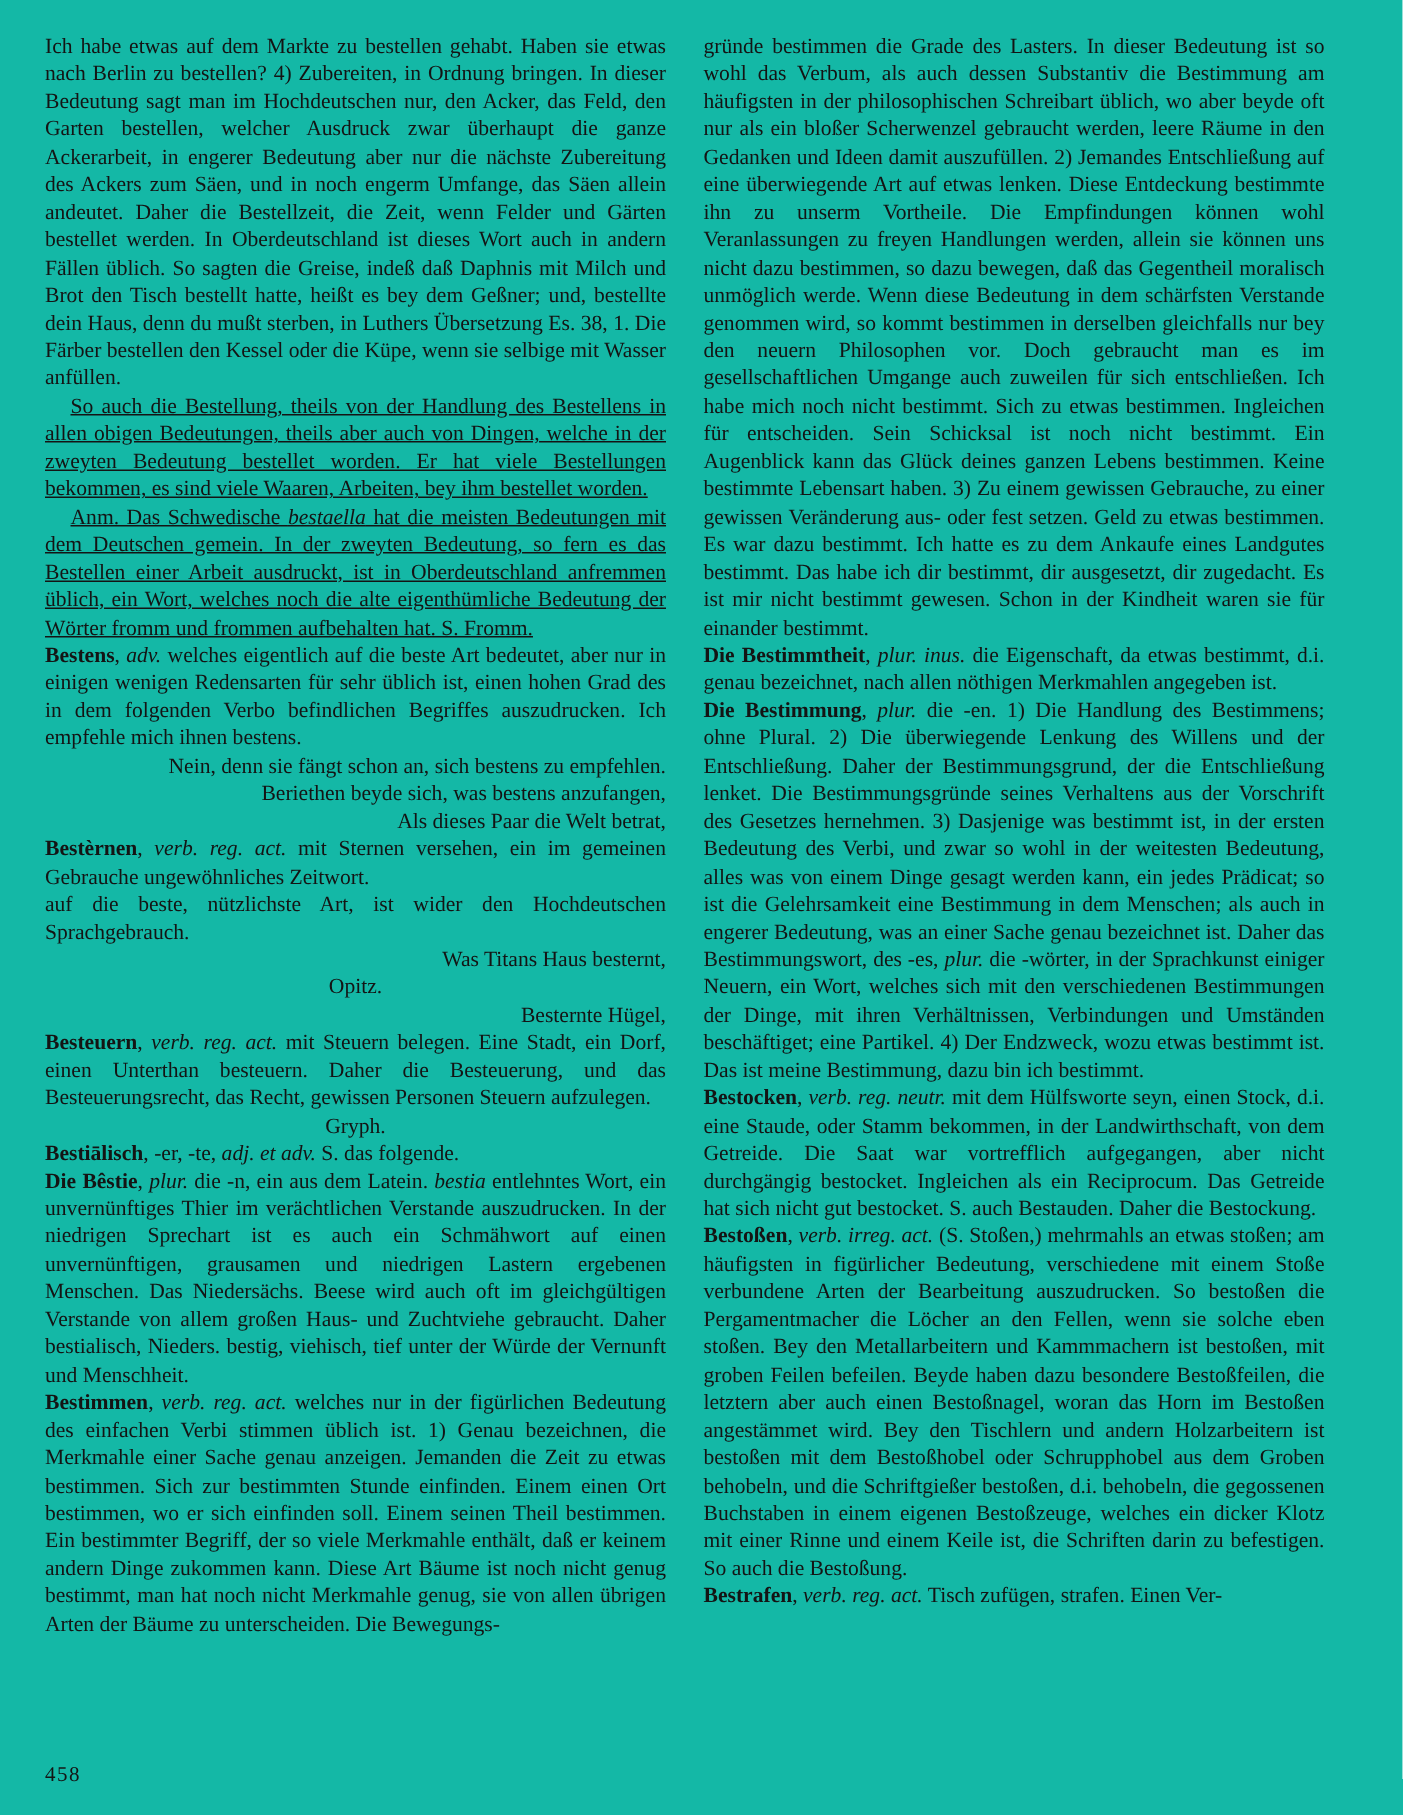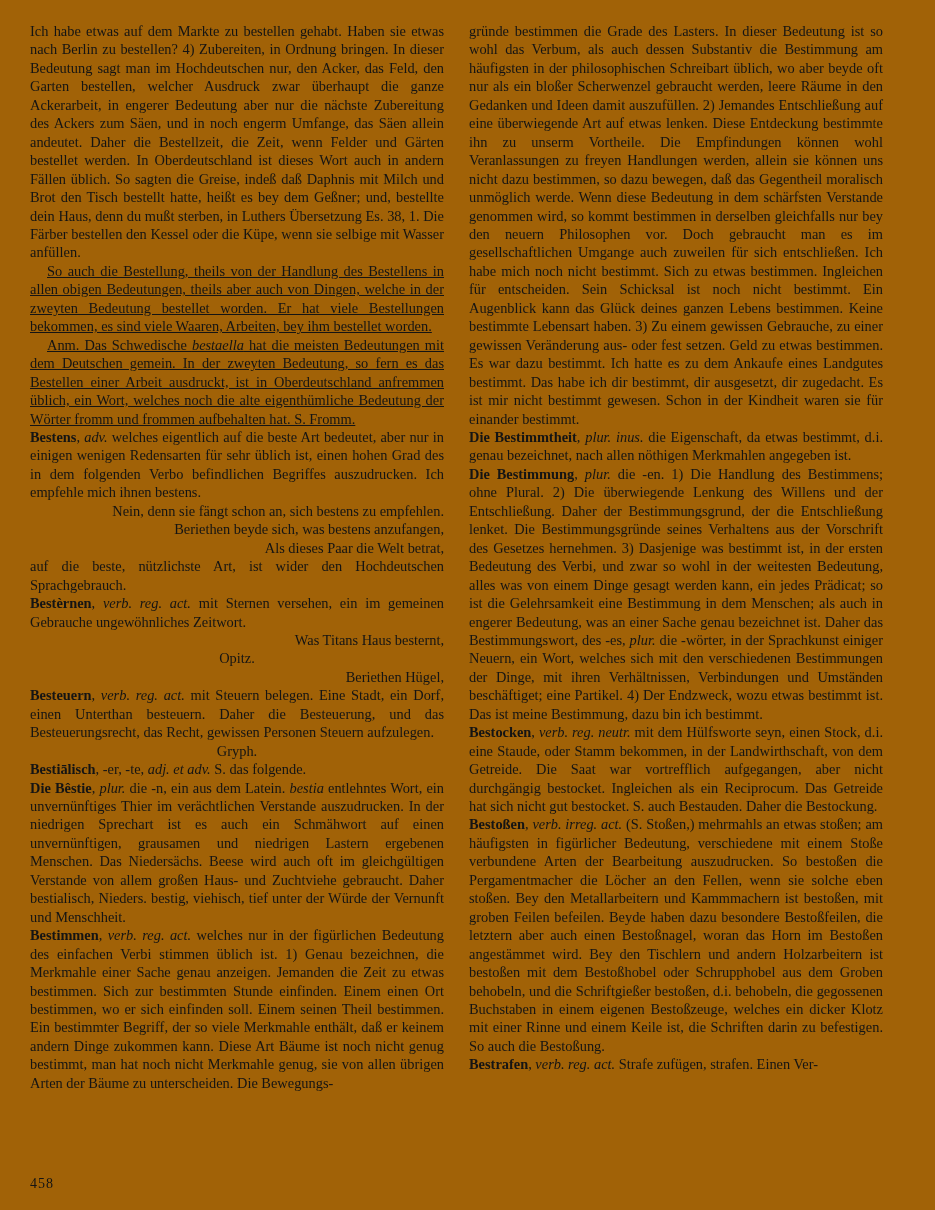--- a/index.html
+++ b/index.html
@@ -4,21 +4,21 @@
 <style>
   html, body {
     margin: 0;
     padding: 0;
     background: #ffffff;
   }
   .page {
     position: relative;
     width: 935px;
     height: 1210px;
-    background: #a16207;
+    background: #14b8a6;
     box-sizing: border-box;
     padding: 22px 0 0 30px;
     overflow: hidden;
     font-family: "Liberation Serif", "DejaVu Serif", serif;
     font-size: 14.4px;
     line-height: 18.45px;
     color: #141414;
   }
   .columns {
     display: flex;
@@ -53,34 +53,34 @@
 <div class="page">
   <div class="columns">
     <div class="col" id="col-left">
         <p class="blk cont"><span>Ich habe etwas auf dem Markte zu bestellen gehabt. Haben sie etwas nach Berlin zu bestellen? 4) Zubereiten, in Ordnung bringen. In dieser Bedeutung sagt man im Hochdeutschen nur, den Acker, das Feld, den Garten bestellen, welcher Ausdruck zwar überhaupt die ganze Ackerarbeit, in engerer Bedeutung aber nur die nächste Zubereitung des Ackers zum Säen, und in noch engerm Umfange, das Säen allein andeutet. Daher die Bestellzeit, die Zeit, wenn Felder und Gärten bestellet werden. In Oberdeutschland ist dieses Wort auch in andern Fällen üblich. So sagten die Greise, indeß daß Daphnis mit Milch und Brot den Tisch bestellt hatte, heißt es bey dem Geßner; und, bestellte dein Haus, denn du mußt sterben, in Luthers Übersetzung Es. 38, 1. Die Färber bestellen den Kessel oder die Küpe, wenn sie selbige mit Wasser anfüllen.</span></p>
         <p class="blk para"><span>So auch die Bestellung, theils von der Handlung des Bestellens in allen obigen Bedeutungen, theils aber auch von Dingen, welche in der zweyten Bedeutung bestellet worden. Er hat viele Bestellungen bekommen, es sind viele Waaren, Arbeiten, bey ihm bestellet worden.</span></p>
         <p class="blk para"><span>Anm. Das Schwedische </span><span class="i">bestaella</span><span> hat die meisten Bedeutungen mit dem Deutschen gemein. In der zweyten Bedeutung, so fern es das Bestellen einer Arbeit ausdruckt, ist in Oberdeutschland anfremmen üblich, ein Wort, welches noch die alte eigenthümliche Bedeutung der Wörter fromm und frommen aufbehalten hat. S. Fromm.</span></p>
         <p class="blk entry"><span class="b">Bestens</span><span>, </span><span class="i">adv.</span><span> welches eigentlich auf die beste Art bedeutet, aber nur in einigen wenigen Redensarten für sehr üblich ist, einen hohen Grad des in dem folgenden Verbo befindlichen Begriffes auszudrucken. Ich empfehle mich ihnen bestens.</span></p>
         <p class="blk verse"><span>Nein, denn sie fängt schon an, sich bestens zu empfehlen.</span></p>
         <p class="blk verse"><span>Beriethen beyde sich, was bestens anzufangen,</span></p>
         <p class="blk verse"><span>Als dieses Paar die Welt betrat,</span></p>
+        <p class="blk entry"><span class="b">Bestèrnen</span><span>, </span><span class="i">verb. reg. act.</span><span> mit Sternen versehen, ein im gemeinen Gebrauche ungewöhnliches Zeitwort.</span></p>
         <p class="blk cont"><span>auf die beste, nützlichste Art, ist wider den Hochdeutschen Sprachgebrauch.</span></p>
-        <p class="blk entry"><span class="b">Bestèrnen</span><span>, </span><span class="i">verb. reg. act.</span><span> mit Sternen versehen, ein im gemeinen Gebrauche ungewöhnliches Zeitwort.</span></p>
         <p class="blk verse"><span>Was Titans Haus besternt,</span></p>
         <p class="blk attrib"><span>Opitz.</span></p>
-        <p class="blk verse"><span>Beriethen Hügel,</span></p>
+        <p class="blk verse"><span>Besternte Hügel,</span></p>
         <p class="blk entry"><span class="b">Besteuern</span><span>, </span><span class="i">verb. reg. act.</span><span> mit Steuern belegen. Eine Stadt, ein Dorf, einen Unterthan besteuern. Daher die Besteuerung, und das Besteuerungsrecht, das Recht, gewissen Personen Steuern aufzulegen.</span></p>
         <p class="blk attrib"><span>Gryph.</span></p>
         <p class="blk entry"><span class="b">Bestiālisch</span><span>, -er, -te, </span><span class="i">adj. et adv.</span><span> S. das folgende.</span></p>
         <p class="blk entry"><span class="b">Die Bêstie</span><span>, </span><span class="i">plur.</span><span> die -n, ein aus dem Latein. </span><span class="i">bestia</span><span> entlehntes Wort, ein unvernünftiges Thier im verächtlichen Verstande auszudrucken. In der niedrigen Sprechart ist es auch ein Schmähwort auf einen unvernünftigen, grausamen und niedrigen Lastern ergebenen Menschen. Das Niedersächs. Beese wird auch oft im gleichgültigen Verstande von allem großen Haus- und Zuchtviehe gebraucht. Daher bestialisch, Nieders. bestig, viehisch, tief unter der Würde der Vernunft und Menschheit.</span></p>
         <p class="blk entry"><span class="b">Bestimmen</span><span>, </span><span class="i">verb. reg. act.</span><span> welches nur in der figürlichen Bedeutung des einfachen Verbi stimmen üblich ist. 1) Genau bezeichnen, die Merkmahle einer Sache genau anzeigen. Jemanden die Zeit zu etwas bestimmen. Sich zur bestimmten Stunde einfinden. Einem einen Ort bestimmen, wo er sich einfinden soll. Einem seinen Theil bestimmen. Ein bestimmter Begriff, der so viele Merkmahle enthält, daß er keinem andern Dinge zukommen kann. Diese Art Bäume ist noch nicht genug bestimmt, man hat noch nicht Merkmahle genug, sie von allen übrigen Arten der Bäume zu unterscheiden. Die Bewegungs-</span></p>
       </div>
     <div class="col" id="col-right">
         <p class="blk cont"><span>gründe bestimmen die Grade des Lasters. In dieser Bedeutung ist so wohl das Verbum, als auch dessen Substantiv die Bestimmung am häufigsten in der philosophischen Schreibart üblich, wo aber beyde oft nur als ein bloßer Scherwenzel gebraucht werden, leere Räume in den Gedanken und Ideen damit auszufüllen. 2) Jemandes Entschließung auf eine überwiegende Art auf etwas lenken. Diese Entdeckung bestimmte ihn zu unserm Vortheile. Die Empfindungen können wohl Veranlassungen zu freyen Handlungen werden, allein sie können uns nicht dazu bestimmen, so dazu bewegen, daß das Gegentheil moralisch unmöglich werde. Wenn diese Bedeutung in dem schärfsten Verstande genommen wird, so kommt bestimmen in derselben gleichfalls nur bey den neuern Philosophen vor. Doch gebraucht man es im gesellschaftlichen Umgange auch zuweilen für sich entschließen. Ich habe mich noch nicht bestimmt. Sich zu etwas bestimmen. Ingleichen für entscheiden. Sein Schicksal ist noch nicht bestimmt. Ein Augenblick kann das Glück deines ganzen Lebens bestimmen. Keine bestimmte Lebensart haben. 3) Zu einem gewissen Gebrauche, zu einer gewissen Veränderung aus- oder fest setzen. Geld zu etwas bestimmen. Es war dazu bestimmt. Ich hatte es zu dem Ankaufe eines Landgutes bestimmt. Das habe ich dir bestimmt, dir ausgesetzt, dir zugedacht. Es ist mir nicht bestimmt gewesen. Schon in der Kindheit waren sie für einander bestimmt.</span></p>
         <p class="blk entry"><span class="b">Die Bestimmtheit</span><span>, </span><span class="i">plur. inus.</span><span> die Eigenschaft, da etwas bestimmt, d.i. genau bezeichnet, nach allen nöthigen Merkmahlen angegeben ist.</span></p>
         <p class="blk entry"><span class="b">Die Bestimmung</span><span>, </span><span class="i">plur.</span><span> die -en. 1) Die Handlung des Bestimmens; ohne Plural. 2) Die überwiegende Lenkung des Willens und der Entschließung. Daher der Bestimmungsgrund, der die Entschließung lenket. Die Bestimmungsgründe seines Verhaltens aus der Vorschrift des Gesetzes hernehmen. 3) Dasjenige was bestimmt ist, in der ersten Bedeutung des Verbi, und zwar so wohl in der weitesten Bedeutung, alles was von einem Dinge gesagt werden kann, ein jedes Prädicat; so ist die Gelehrsamkeit eine Bestimmung in dem Menschen; als auch in engerer Bedeutung, was an einer Sache genau bezeichnet ist. Daher das Bestimmungswort, des -es, </span><span class="i">plur.</span><span> die -wörter, in der Sprachkunst einiger Neuern, ein Wort, welches sich mit den verschiedenen Bestimmungen der Dinge, mit ihren Verhältnissen, Verbindungen und Umständen beschäftiget; eine Partikel. 4) Der Endzweck, wozu etwas bestimmt ist. Das ist meine Bestimmung, dazu bin ich bestimmt.</span></p>
         <p class="blk entry"><span class="b">Bestocken</span><span>, </span><span class="i">verb. reg. neutr.</span><span> mit dem Hülfsworte seyn, einen Stock, d.i. eine Staude, oder Stamm bekommen, in der Landwirthschaft, von dem Getreide. Die Saat war vortrefflich aufgegangen, aber nicht durchgängig bestocket. Ingleichen als ein Reciprocum. Das Getreide hat sich nicht gut bestocket. S. auch Bestauden. Daher die Bestockung.</span></p>
         <p class="blk entry"><span class="b">Bestoßen</span><span>, </span><span class="i">verb. irreg. act.</span><span> (S. Stoßen,) mehrmahls an etwas stoßen; am häufigsten in figürlicher Bedeutung, verschiedene mit einem Stoße verbundene Arten der Bearbeitung auszudrucken. So bestoßen die Pergamentmacher die Löcher an den Fellen, wenn sie solche eben stoßen. Bey den Metallarbeitern und Kammmachern ist bestoßen, mit groben Feilen befeilen. Beyde haben dazu besondere Bestoßfeilen, die letztern aber auch einen Bestoßnagel, woran das Horn im Bestoßen angestämmet wird. Bey den Tischlern und andern Holzarbeitern ist bestoßen mit dem Bestoßhobel oder Schrupphobel aus dem Groben behobeln, und die Schriftgießer bestoßen, d.i. behobeln, die gegossenen Buchstaben in einem eigenen Bestoßzeuge, welches ein dicker Klotz mit einer Rinne und einem Keile ist, die Schriften darin zu befestigen. So auch die Bestoßung.</span></p>
-        <p class="blk entry"><span class="b">Bestrafen</span><span>, </span><span class="i">verb. reg. act.</span><span> Strafe zufügen, strafen. Einen Ver-</span></p>
+        <p class="blk entry"><span class="b">Bestrafen</span><span>, </span><span class="i">verb. reg. act.</span><span> Tisch zufügen, strafen. Einen Ver-</span></p>
       </div>
   </div>
   <div class="page-number">458</div>
 </div>
 
 </body></html>

